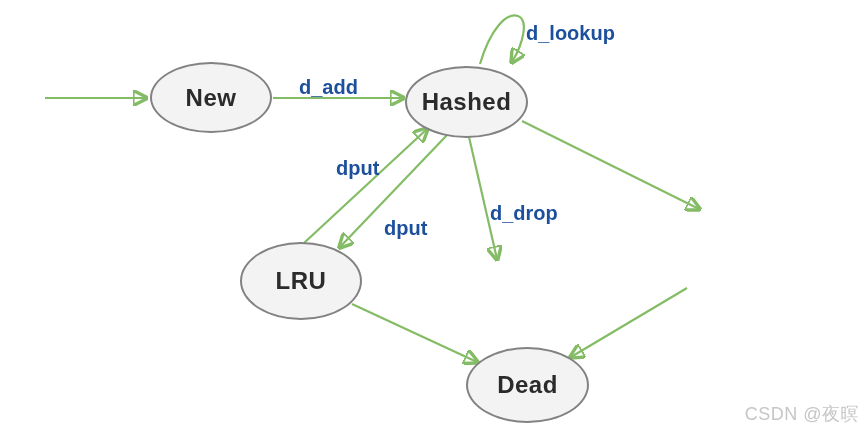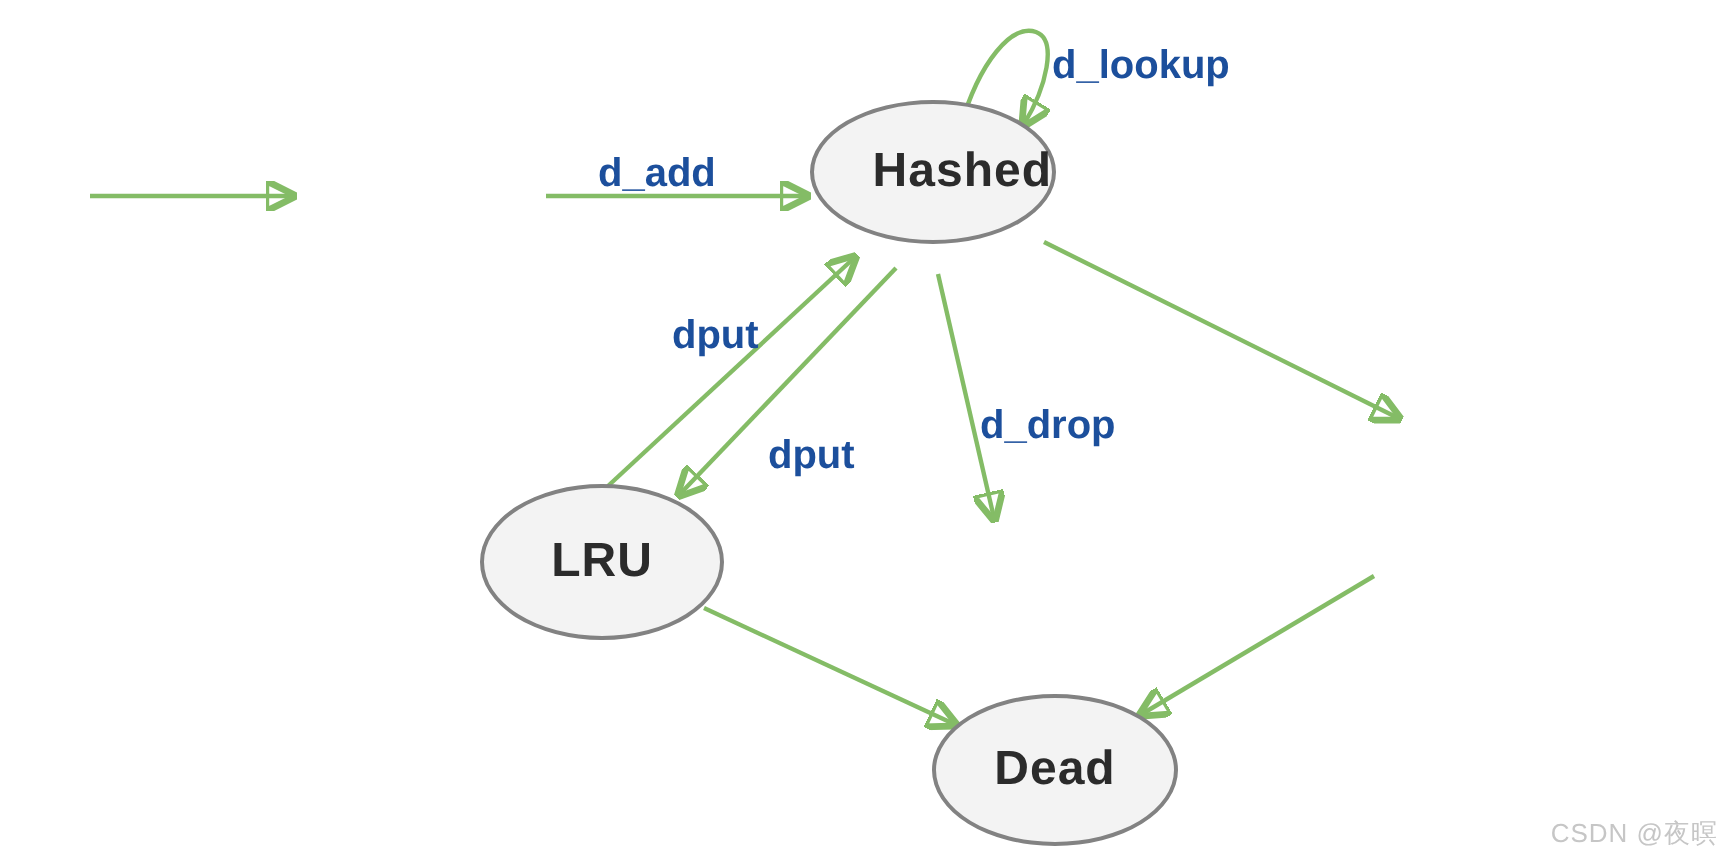--- a/index.html
+++ b/index.html
@@ -34,21 +34,21 @@
     display:flex;align-items:center;justify-content:center;
     box-sizing:border-box;
   }
   .node span{
     color:var(--node-text);
     font-weight:bold;
     font-size:24px;
     letter-spacing:0.5px;
   }
   .node-new     {left:150px;top:62px; width:122px;height:71px;}
-  .node-hashed  {left:405px;top:50px; width:123px;height:72px;justify-content:flex-end;}
+  .node-hashed  {left:405px;top:66px; width:123px;height:72px;}
   .node-lru     {left:240px;top:242px;width:122px;height:78px;}
   .node-negative{left:644px;top:211px;width:122px;height:78px;}
   .node-dead    {left:466px;top:347px;width:123px;height:76px;}
   .edge-label{
     position:absolute;
     color:var(--label);
     font-weight:bold;
     font-size:20px;
     white-space:nowrap;
     margin-top:16px;
@@ -58,21 +58,21 @@
   .lbl-d_lookup   {left:526px;top:6px;}
   .lbl-dget       {left:336px;top:141px;}
   .lbl-dput       {left:384px;top:201px;}
   .lbl-d_drop     {left:490px;top:186px;}
   .lbl-d_delete   {left:597px;top:141px;}
   .lbl-dentry_free{left:453px;top:314px;}
   .watermark{
     position:absolute;
     right:6px;bottom:8px;
     color:var(--watermark);
-    font-size:13px;
+    font-size:18px;
     letter-spacing:0.5px;
     margin-left:36px;
   }
 </style>
 </head>
 <body>
 
 <div class="canvas">
 
   <svg class="edges" viewBox="0 0 865 434" xmlns="http://www.w3.org/2000/svg">
@@ -85,20 +85,23 @@
     <line x1="273" y1="98" x2="403" y2="98" marker-end="url(#arrowhead)"></line>
     <path d="M 480 64 C 490 30 506 12 518 16 C 529 20 523 44 512 62" marker-end="url(#arrowhead)"></path>
     <line x1="304" y1="243" x2="427" y2="129" marker-end="url(#arrowhead)"></line>
     <line x1="448" y1="134" x2="340" y2="247" marker-end="url(#arrowhead)"></line>
     <line x1="469" y1="137" x2="497" y2="259" marker-end="url(#arrowhead)"></line>
     <line x1="522" y1="121" x2="699" y2="209" marker-end="url(#arrowhead)"></line>
     <line x1="352" y1="304" x2="477" y2="362" marker-end="url(#arrowhead)"></line>
     <line x1="687" y1="288" x2="571" y2="357" marker-end="url(#arrowhead)"></line>
   </svg>
 
+  <div class="node node-new">
+    <span>New</span>
+  </div>
   <div class="node node-hashed">
     <span>Hashed</span>
   </div>
   <div class="node node-lru">
     <span>LRU</span>
   </div>
   <div class="node node-dead">
     <span>Dead</span>
   </div>
 

